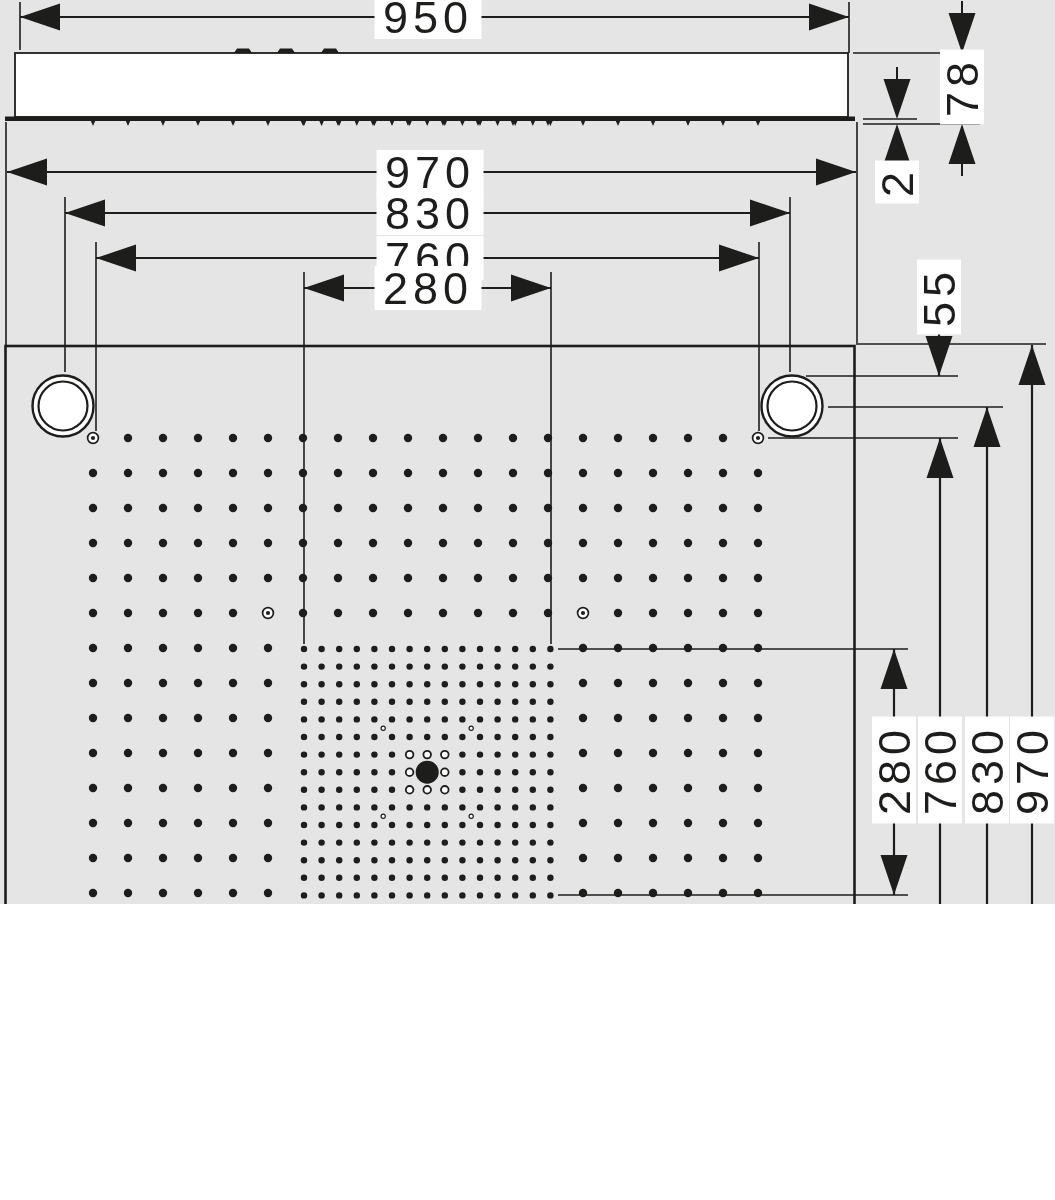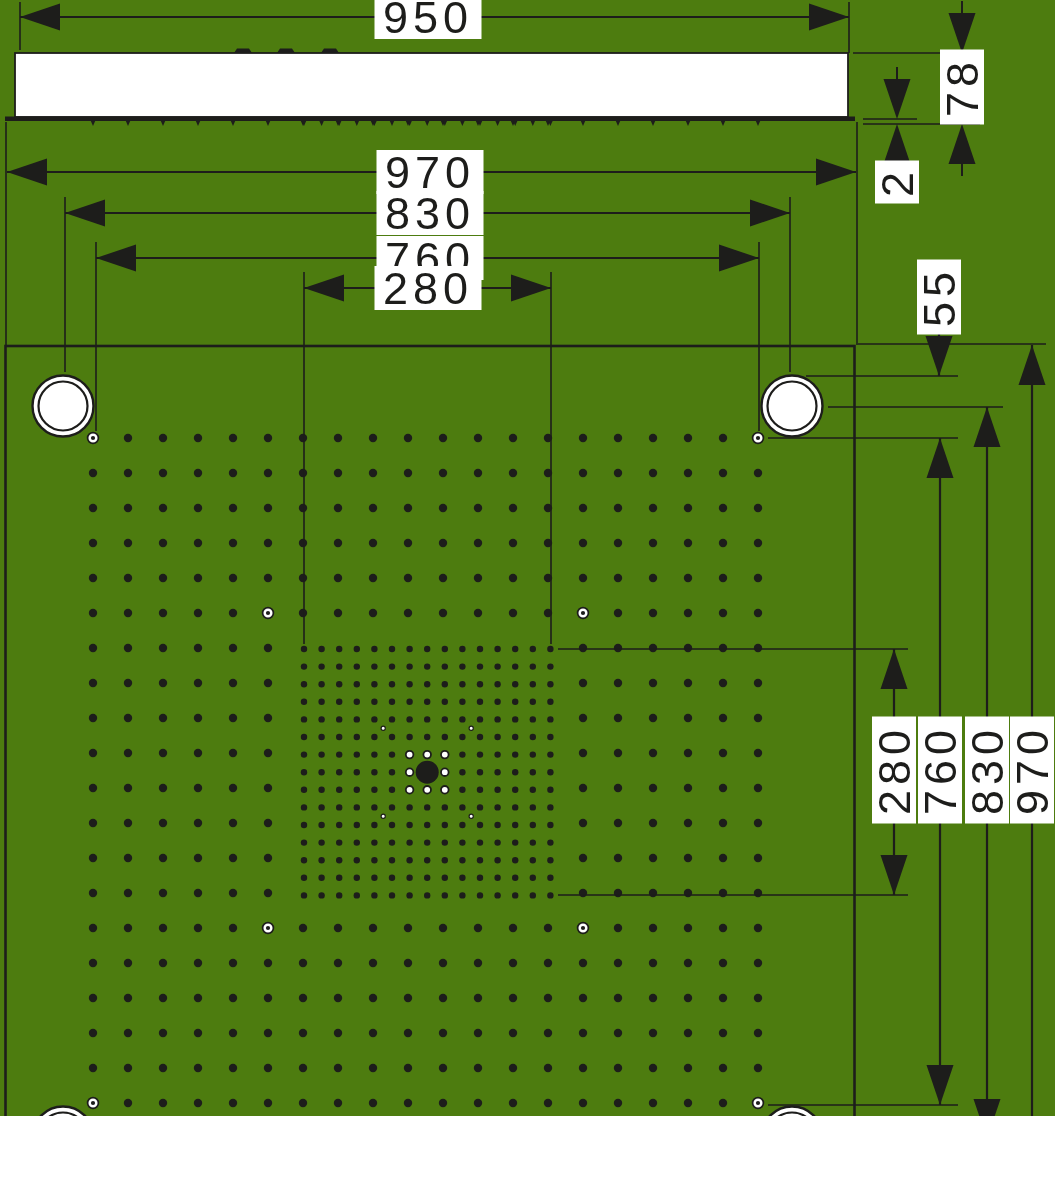--- a/index.html
+++ b/index.html
@@ -1,16 +1,16 @@
 <!DOCTYPE html>
 <html><head>
 <meta charset="utf-8">
 <style>
   html,body{margin:0;padding:0;background:#fff;}
-  #stage{position:relative;width:1055px;height:1116px;background:#4d7c0f;overflow:hidden;}
+  #stage{position:relative;width:1055px;height:904px;background:#e5e5e5;overflow:hidden;}
   svg{display:block;}
   text{font-family:"Liberation Sans",sans-serif;fill:#1d1d1b;}
   .dimtext{font-size:45px;letter-spacing:5px;font-weight:400;}
 </style>
 </head>
 <body>
 
 <div id="stage">
   <svg id="dwg" width="1055" height="1200" viewBox="0 0 1055 1200">
     <g id="g-side">

